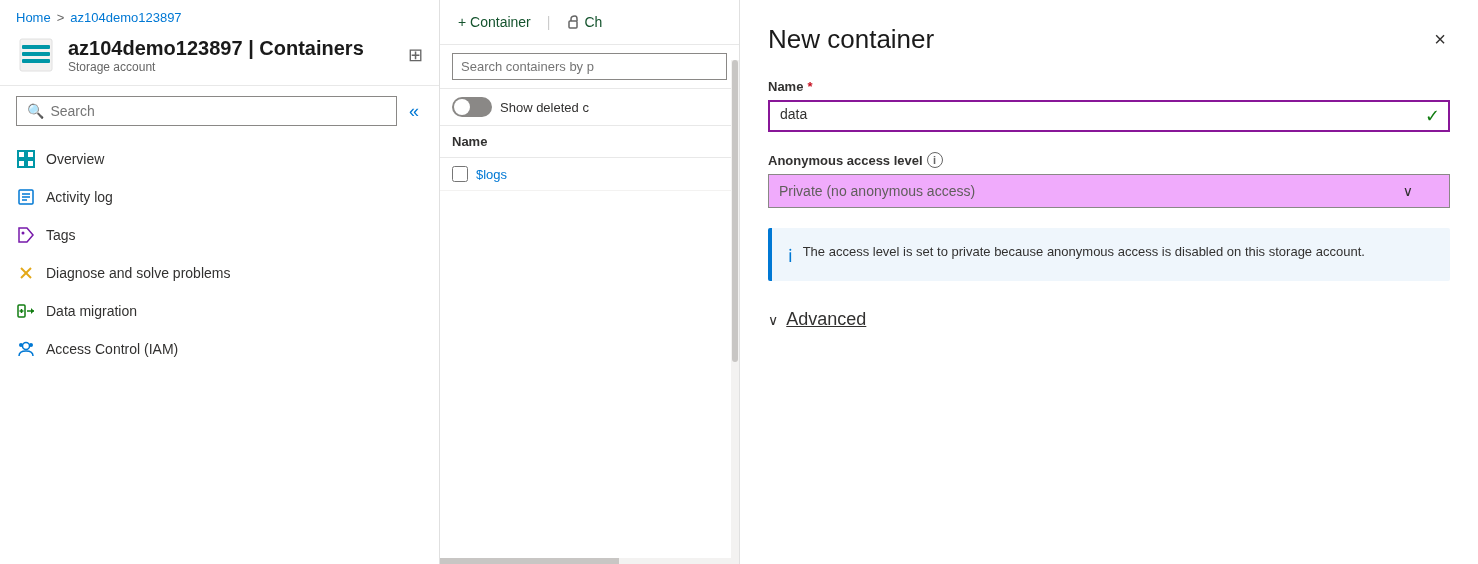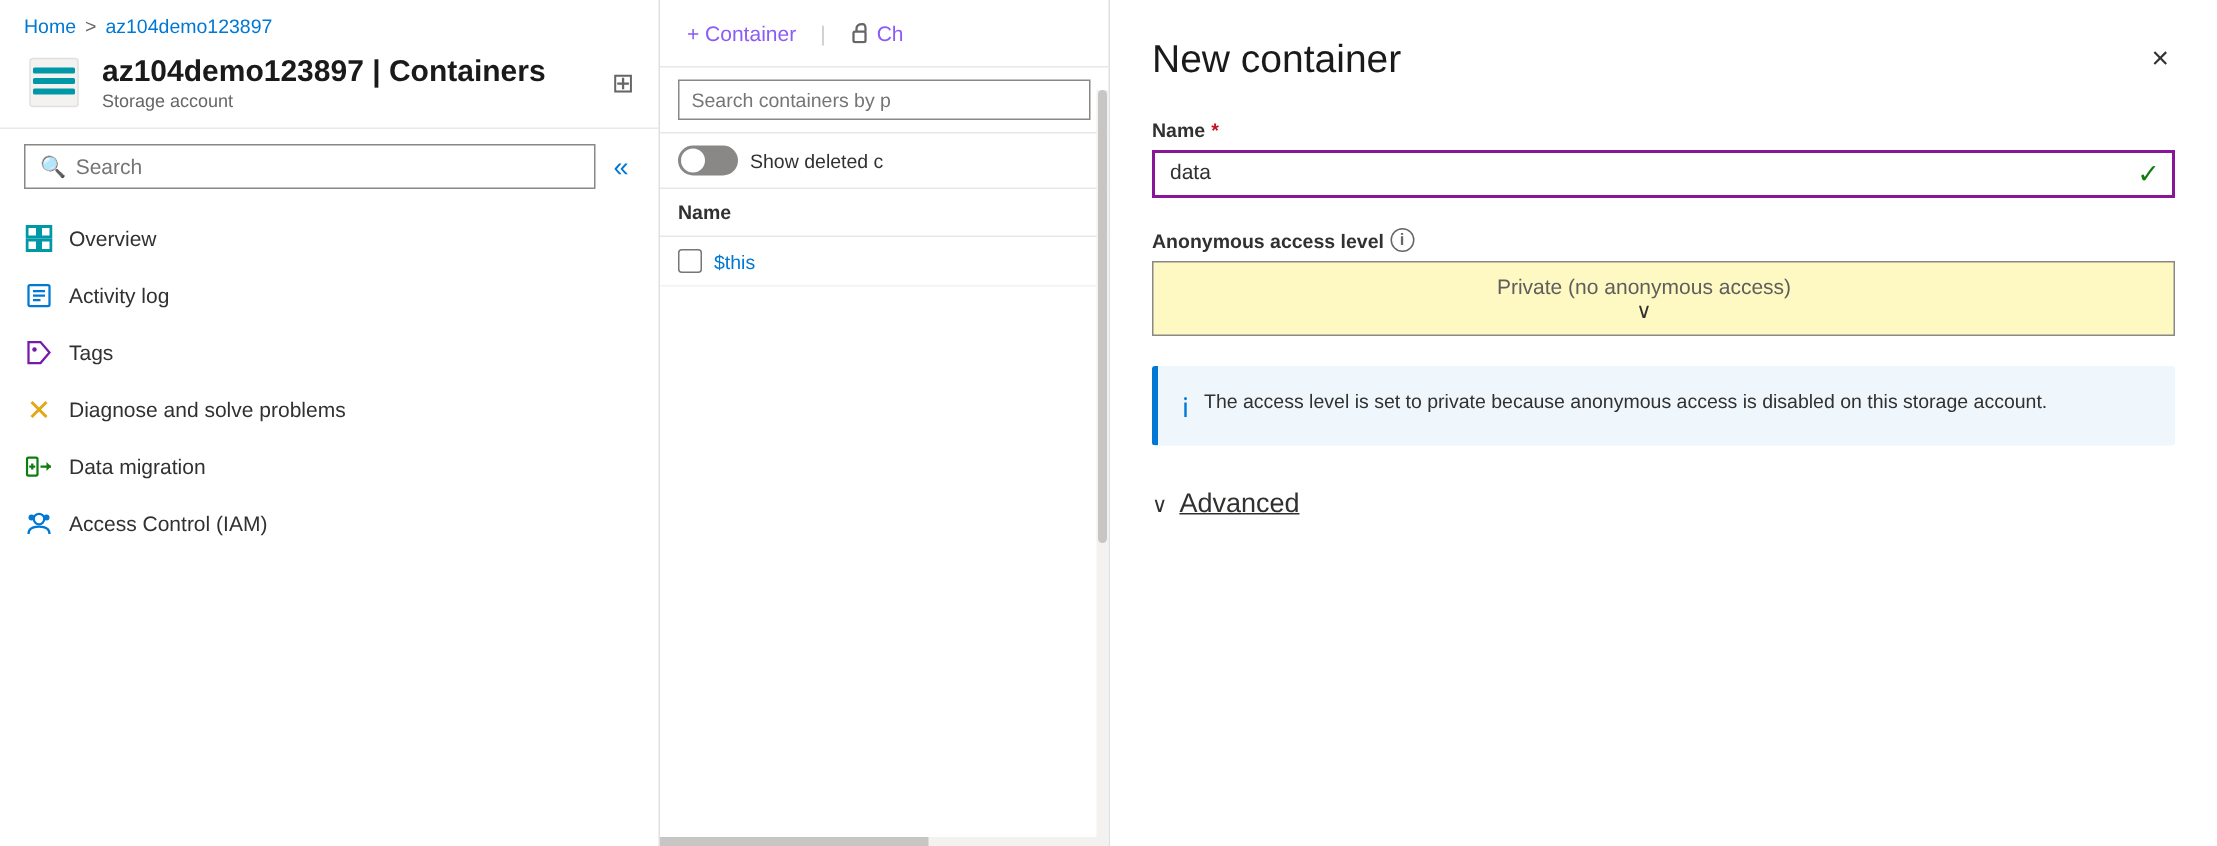--- a/index.html
+++ b/index.html
@@ -147,21 +147,21 @@
       padding: 10px 12px;
       display: flex;
       align-items: center;
       gap: 8px;
       border-bottom: 1px solid #e8e8e8;
     }
     .toolbar-btn {
       display: flex;
       align-items: center;
       gap: 4px;
-      color: #8b5cf6;
+      color: #14532d;
       cursor: pointer;
       font-size: 14px;
       padding: 4px 6px;
     }
     .toolbar-sep {
       color: #ccc;
       margin: 0 2px;
     }
 
     .search-containers {
@@ -315,28 +315,27 @@
       font-size: 18px;
     }
 
     .dropdown-wrap {
       position: relative;
     }
     .dropdown-display {
       width: 100%;
       padding: 8px 36px 8px 10px;
       border: 1px solid #8a8886;
-      background: #fef9c3;
+      background: #f0abfc;
       font-size: 14px;
       color: #605e5c;
       cursor: pointer;
       display: flex;
       align-items: center;
       justify-content: space-between;
-      flex-direction: column;
     }
     .dropdown-arrow {
       color: #323130;
       font-size: 14px;
     }
 
     .info-box {
       background: #eff6fc;
       border-left: 4px solid #0078d4;
       padding: 14px 16px;
@@ -533,21 +532,21 @@
 
   <div class="toggle-row">
     <div class="toggle-switch"></div>
     <span class="toggle-label">Show deleted c</span>
   </div>
 
   <div class="table-header">Name</div>
 
   <div class="table-row">
     <input type="checkbox" class="row-checkbox" style="">
-    <span class="row-name">$this</span>
+    <span class="row-name">$logs</span>
   </div>
 
   <div class="scrollbar-placeholder">
     <div class="scrollbar-thumb"></div>
   </div>
 
   <div class="vertical-scrollbar">
     <div class="vertical-scrollbar-thumb"></div>
   </div>
 </div>

